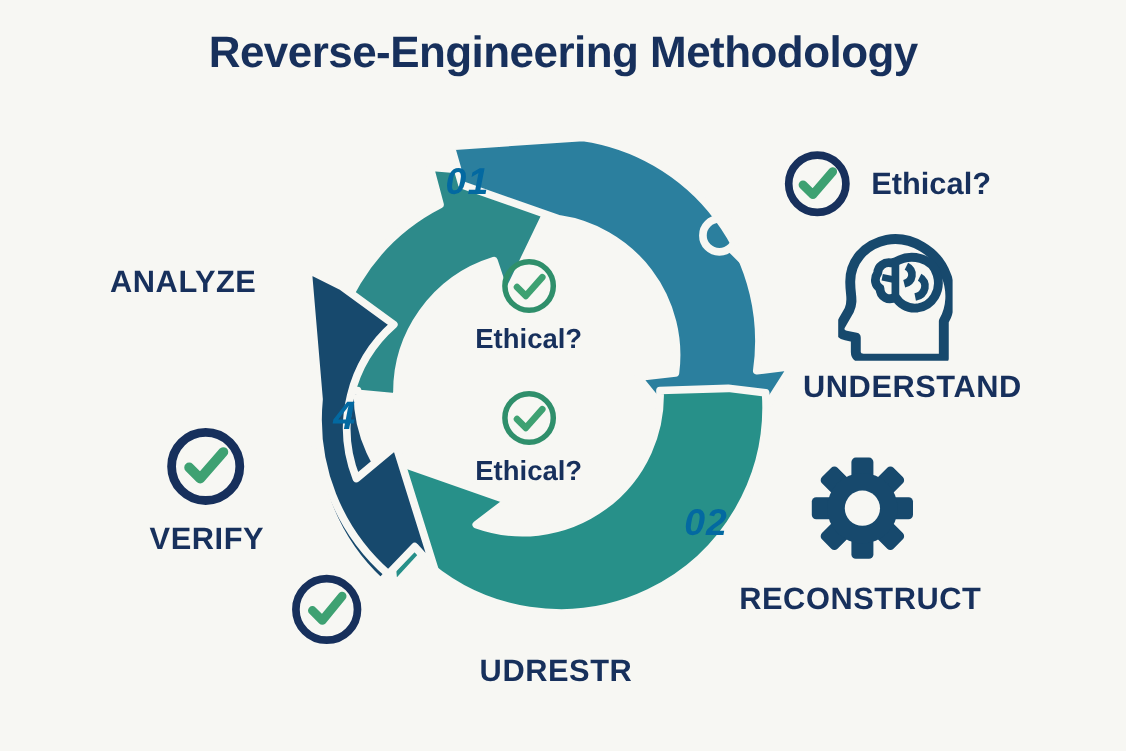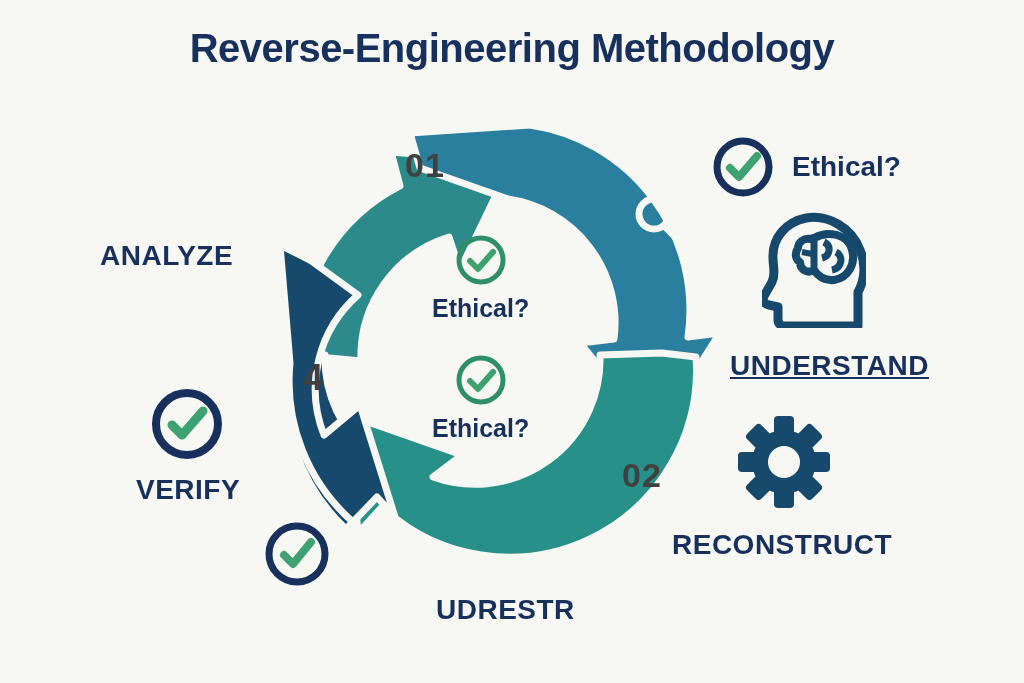--- a/index.html
+++ b/index.html
@@ -34,39 +34,40 @@
   #cycle {
     position: absolute;
     left: 250px;
     top: 105px;
     width: 470px;
     height: 470px;
   }
   
   .arc-num {
     position: absolute;
-    color: #404040;
+    color: #0369a1;
     font-weight: bold;
     font-size: 34px;
     letter-spacing: 1px;
+    font-style: italic;
   }
   #num-01 { left: 405px; top: 146px; }
   #num-02 { left: 622px; top: 456px; }
   #num-04 { left: 303px; top: 357px; font-size: 36px; }
   
   .stage-label {
     position: absolute;
     color: #17305c;
     font-weight: bold;
     font-size: 28px;
     letter-spacing: 0.5px;
     white-space: nowrap;
   }
   #label-analyze     { left: 100px; top: 240px; text-align: right; }
-  #label-understand  { left: 730px; top: 350px; text-decoration: underline; }
+  #label-understand  { left: 730px; top: 336px; }
   #label-reconstruct { left: 672px; top: 529px; }
   #label-verify      { left: 136px; top: 474px; }
   #label-udrestr     { left: 436px; top: 594px; text-align: center; }
   
   .center-check {
     position: absolute;
     display: flex;
     flex-direction: column;
     align-items: center;
   }

